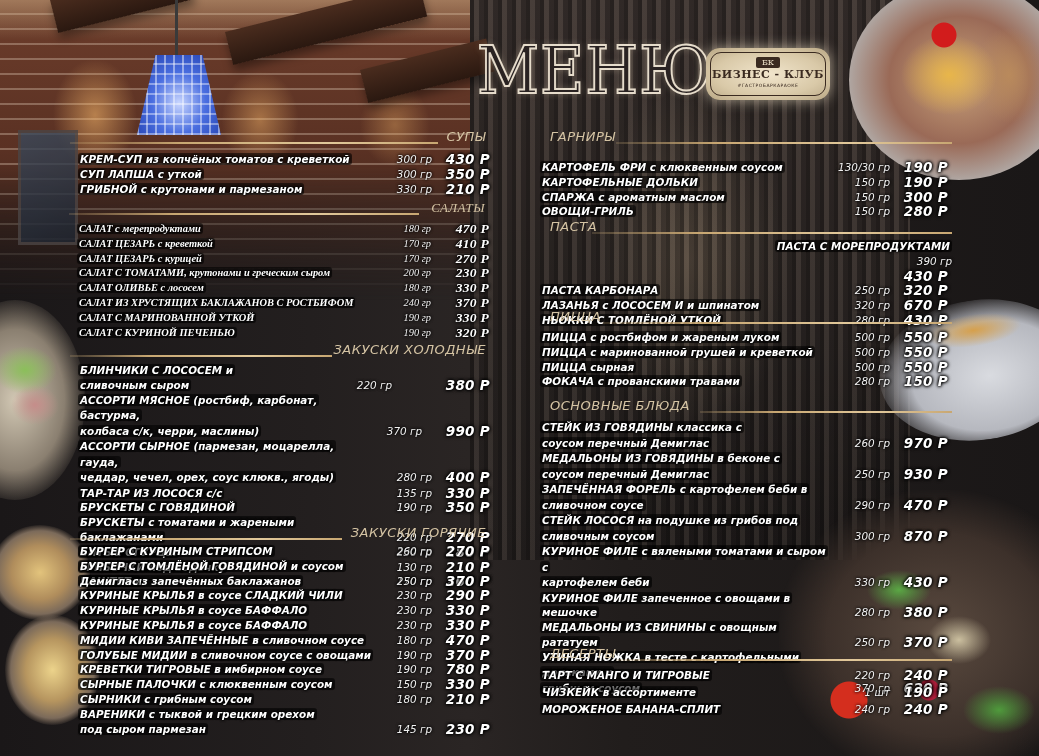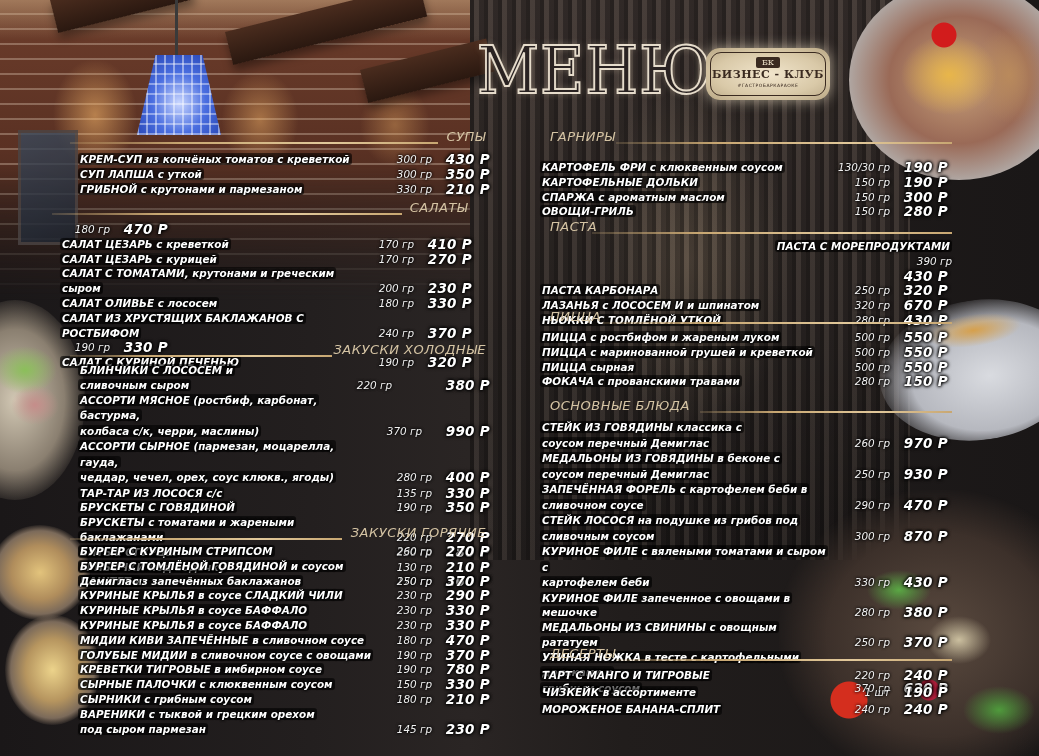--- a/index.html
+++ b/index.html
@@ -151,26 +151,27 @@
       <div class="weight">300 гр</div>
       <div class="price">350 Р</div>
     </div>
   <div class="item">
       <div class="name"><span>ГРИБНОЙ с крутонами и пармезаном</span></div>
       <div class="weight">330 гр</div>
       <div class="price">210 Р</div>
     </div>
 </div>
 
-<div class="section left" style="left:52px; top:202px; width:424px;">
+<div class="section left" style="left:69px; top:202px; width:424px;font-family:Liberation Serif, serif;">
   <div class="section-head">
     <div class="rule" style="width:350px;"></div>
     <div class="section-title" style="right:8px;">САЛАТЫ</div>
   </div>
   <div class="item" style="margin-top:4px;">
+      <div class="name"><span>САЛАТ с мерепродуктами</span></div>
       <div class="weight">180 гр</div>
       <div class="price">470 Р</div>
     </div>
   <div class="item">
       <div class="name"><span>САЛАТ ЦЕЗАРЬ с креветкой</span></div>
       <div class="weight">170 гр</div>
       <div class="price">410 Р</div>
     </div>
   <div class="item">
       <div class="name"><span>САЛАТ ЦЕЗАРЬ с курицей</span></div>
@@ -186,20 +187,21 @@
       <div class="name"><span>САЛАТ ОЛИВЬЕ с лососем</span></div>
       <div class="weight">180 гр</div>
       <div class="price">330 Р</div>
     </div>
   <div class="item">
       <div class="name"><span>САЛАТ ИЗ ХРУСТЯЩИХ БАКЛАЖАНОВ С РОСТБИФОМ</span></div>
       <div class="weight">240 гр</div>
       <div class="price">370 Р</div>
     </div>
   <div class="item">
+      <div class="name"><span>САЛАТ С МАРИНОВАННОЙ УТКОЙ</span></div>
       <div class="weight">190 гр</div>
       <div class="price">330 Р</div>
     </div>
   <div class="item">
       <div class="name"><span>САЛАТ С КУРИНОЙ ПЕЧЕНЬЮ</span></div>
       <div class="weight">190 гр</div>
       <div class="price">320 Р</div>
     </div>
 </div>
 

